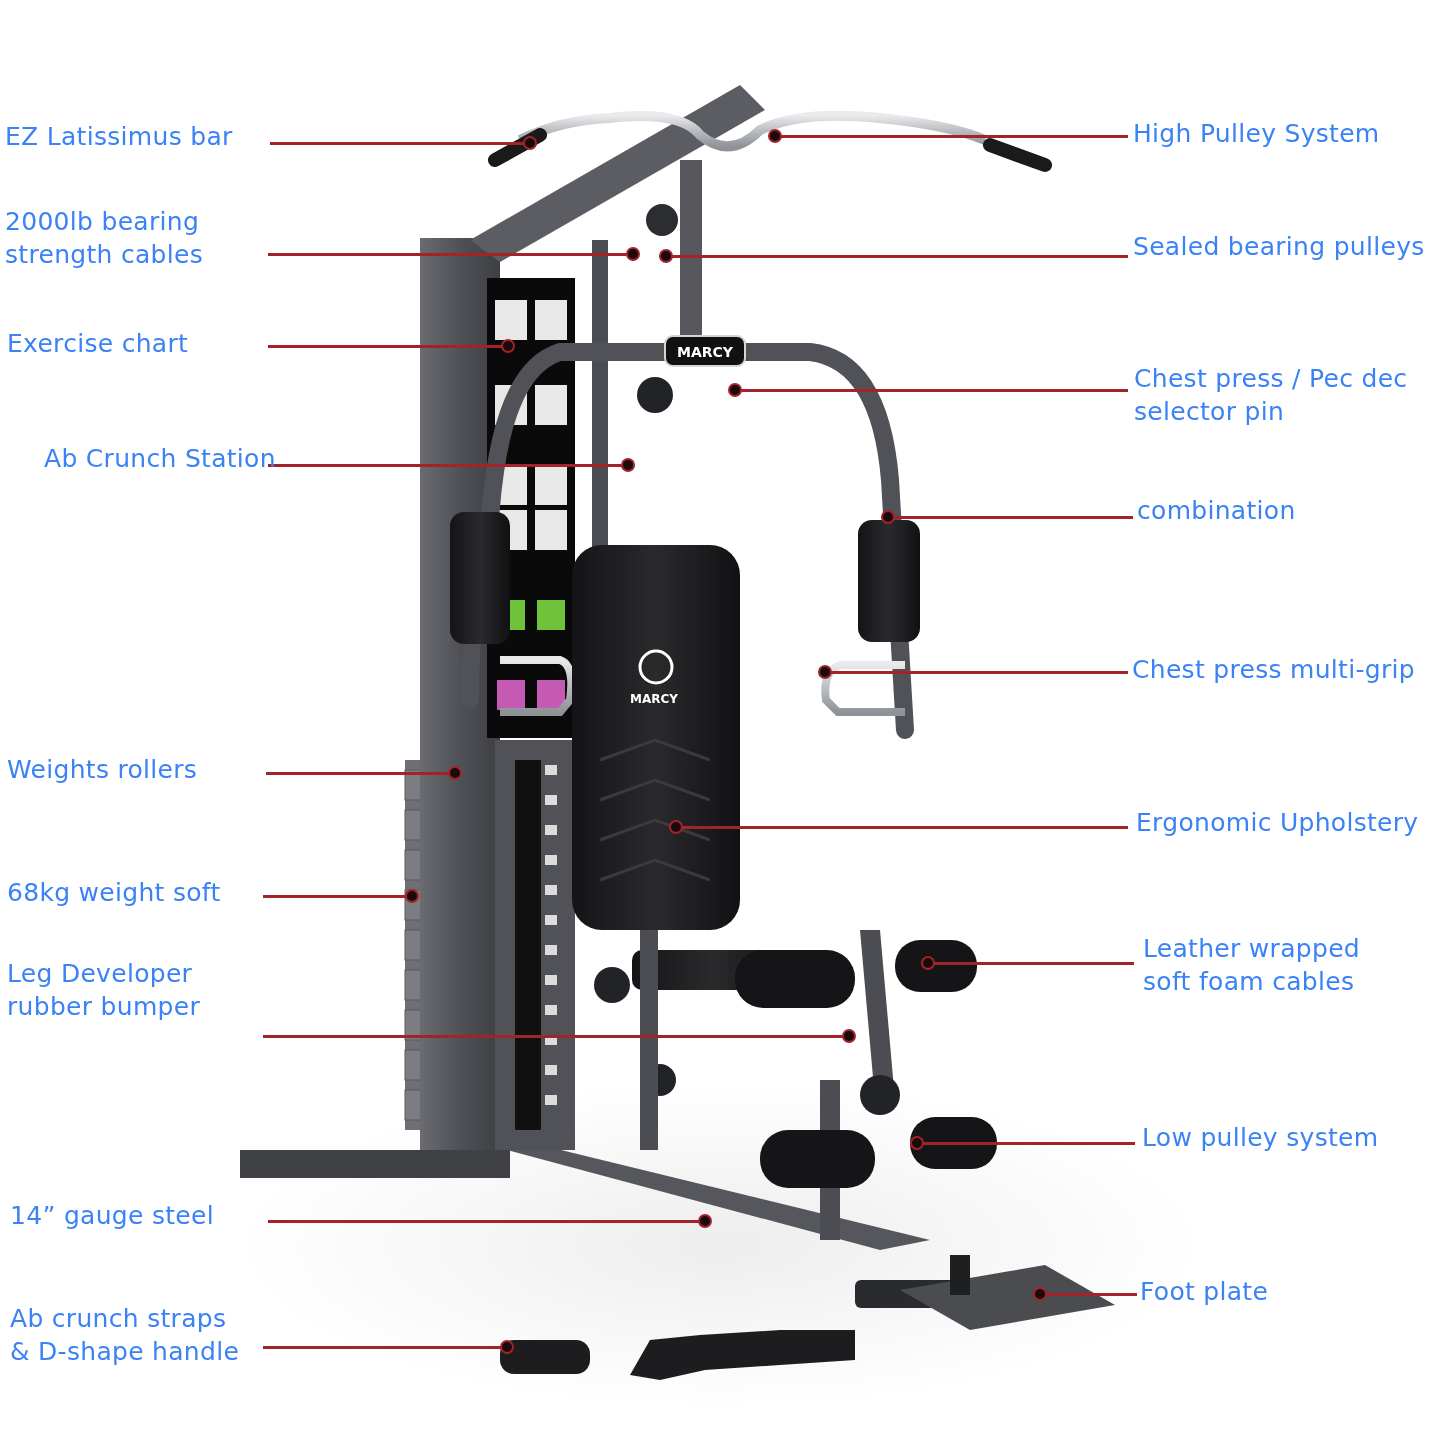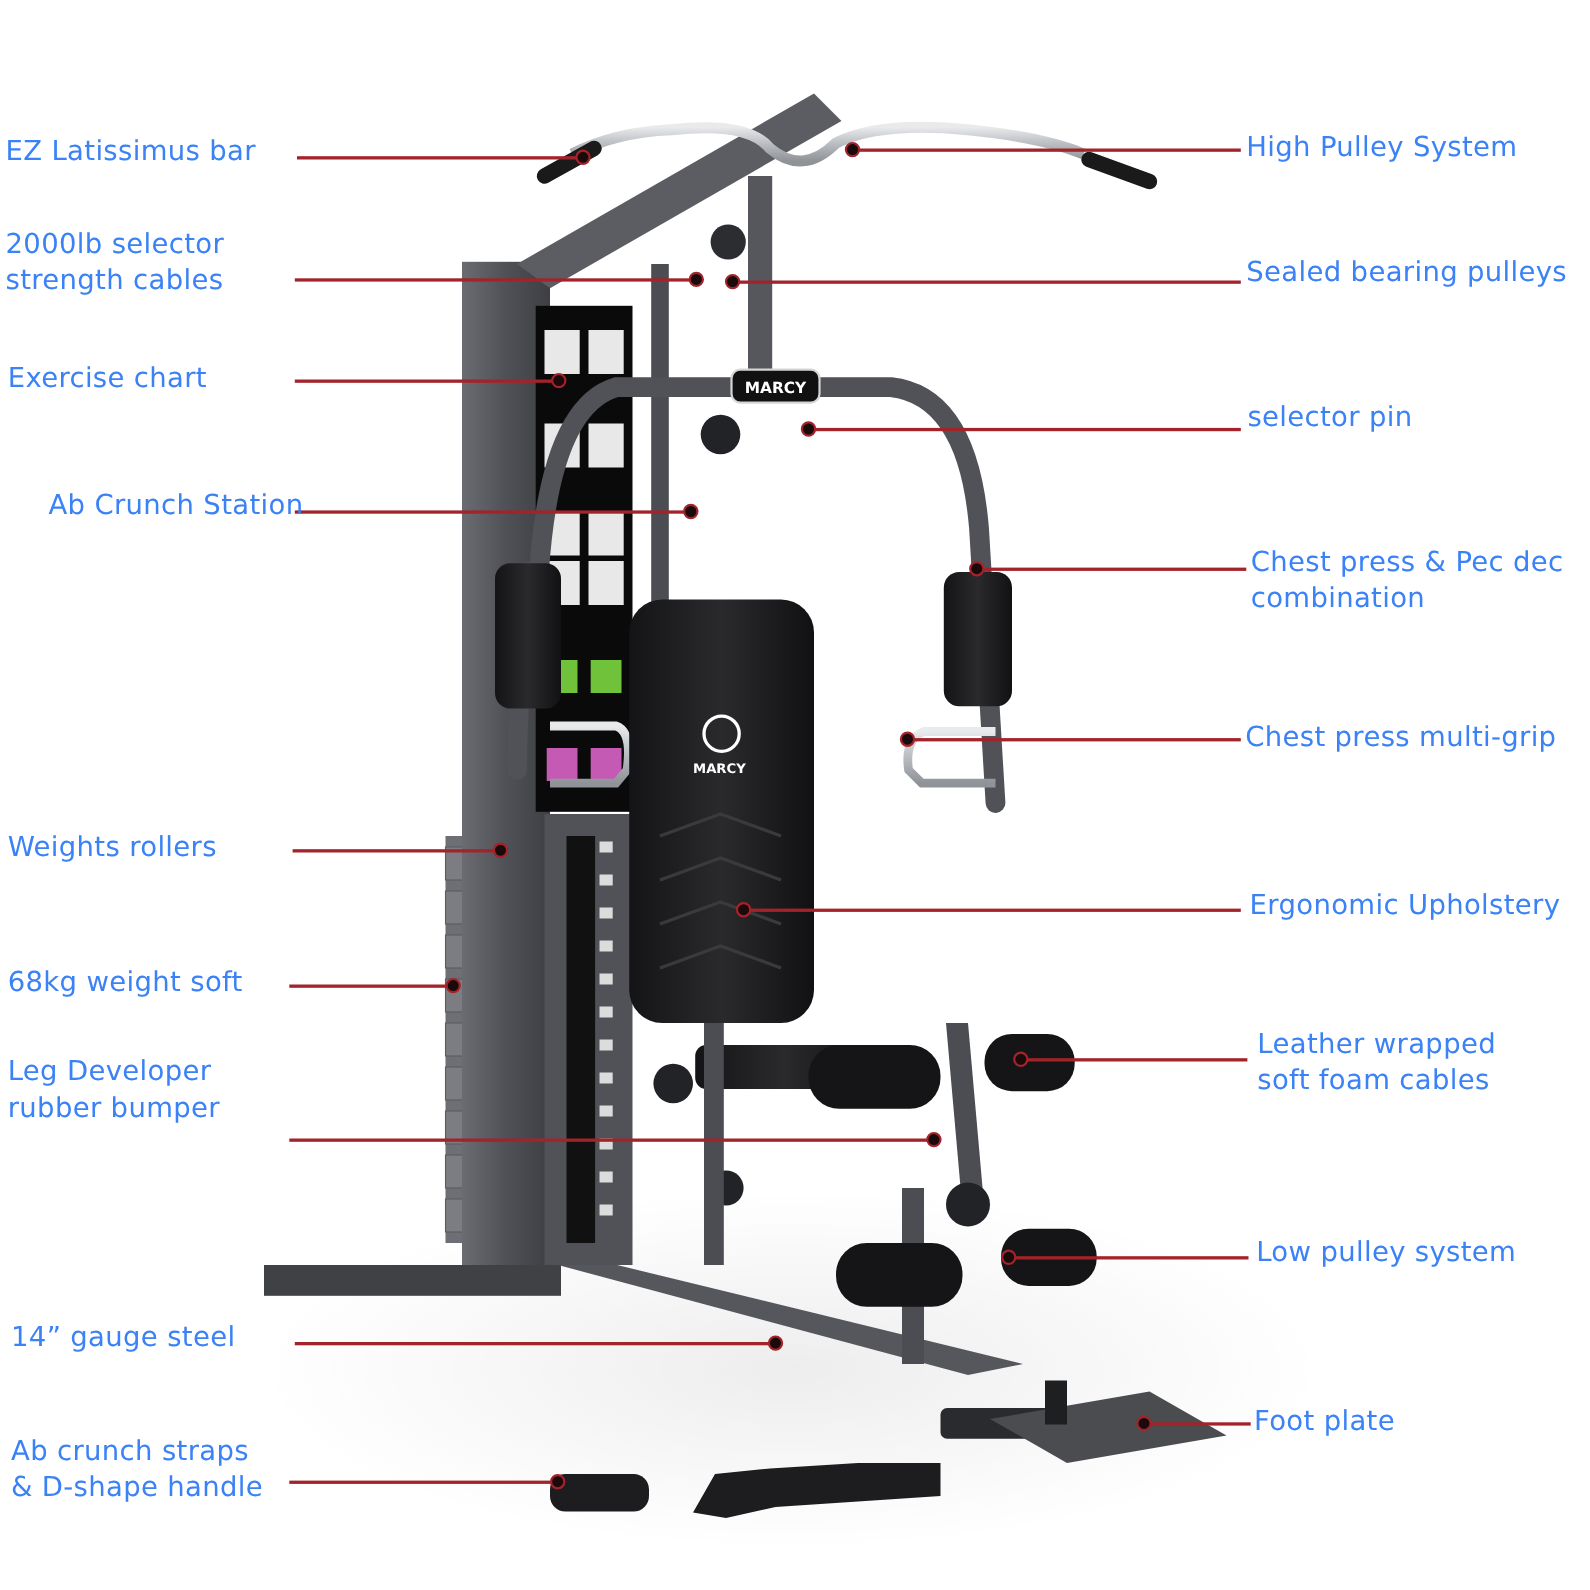--- a/index.html
+++ b/index.html
@@ -156,21 +156,21 @@
 
     <div class="callout-line" style="left:270px; top:142px; width:260px;"></div>
     <div class="marker" style="left:530px; top:143px;"></div>
     <div class="label" style="left:5px; top:120px;">
       <span class="l2">EZ Latissimus bar</span>
     </div>
 
     <div class="callout-line" style="left:268px; top:253px; width:365px;"></div>
     <div class="marker" style="left:633px; top:254px;"></div>
     <div class="label" style="left:5px; top:205px;">
-      <span class="l2">2000lb selector</span>
+      <span class="l2">2000lb bearing</span>
       <span class="l2">strength cables</span>
     </div>
 
     <div class="callout-line" style="left:268px; top:345px; width:240px;"></div>
     <div class="marker" style="left:508px; top:346px;"></div>
     <div class="label" style="left:7px; top:327px;">
       <span class="l2">Exercise chart</span>
     </div>
 
     <div class="callout-line" style="left:268px; top:464px; width:360px;"></div>
@@ -222,27 +222,27 @@
 
     <div class="callout-line" style="left:666px; top:255px; width:462px;"></div>
     <div class="marker" style="left:666px; top:256px;"></div>
     <div class="label" style="left:1133px; top:230px;">
       <span class="l2">Sealed bearing pulleys</span>
     </div>
 
     <div class="callout-line" style="left:735px; top:389px; width:393px;"></div>
     <div class="marker" style="left:735px; top:390px;"></div>
     <div class="label" style="left:1134px; top:362px;">
+      <span class="l2">Chest press / Pec dec</span>
       <span class="l2">selector pin</span>
     </div>
 
     <div class="callout-line" style="left:888px; top:516px; width:245px;"></div>
     <div class="marker" style="left:888px; top:517px;"></div>
     <div class="label" style="left:1137px; top:494px;">
-      <span class="l2">Chest press &amp; Pec dec</span>
       <span class="l2">combination</span>
     </div>
 
     <div class="callout-line" style="left:825px; top:671px; width:303px;"></div>
     <div class="marker" style="left:825px; top:672px;"></div>
     <div class="label" style="left:1132px; top:653px;">
       <span class="l2">Chest press multi-grip</span>
     </div>
 
     <div class="callout-line" style="left:676px; top:826px; width:452px;"></div>

